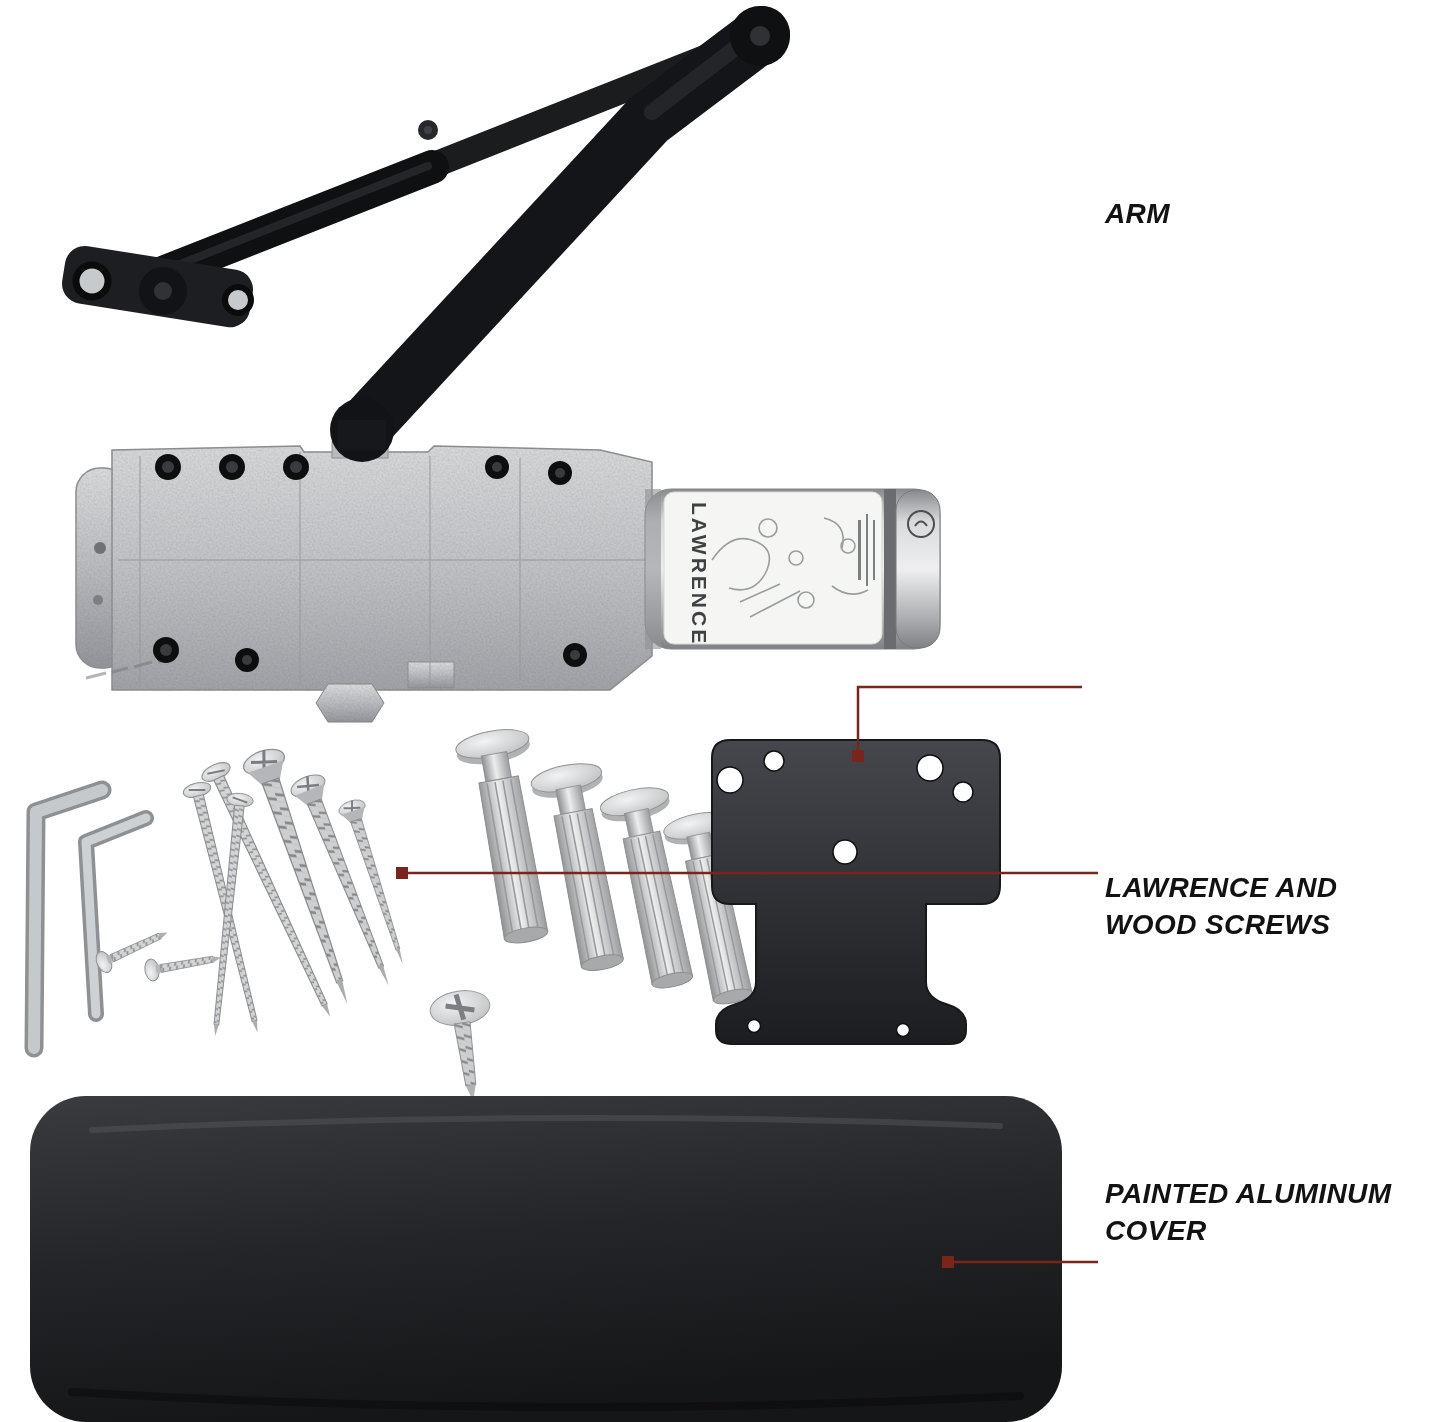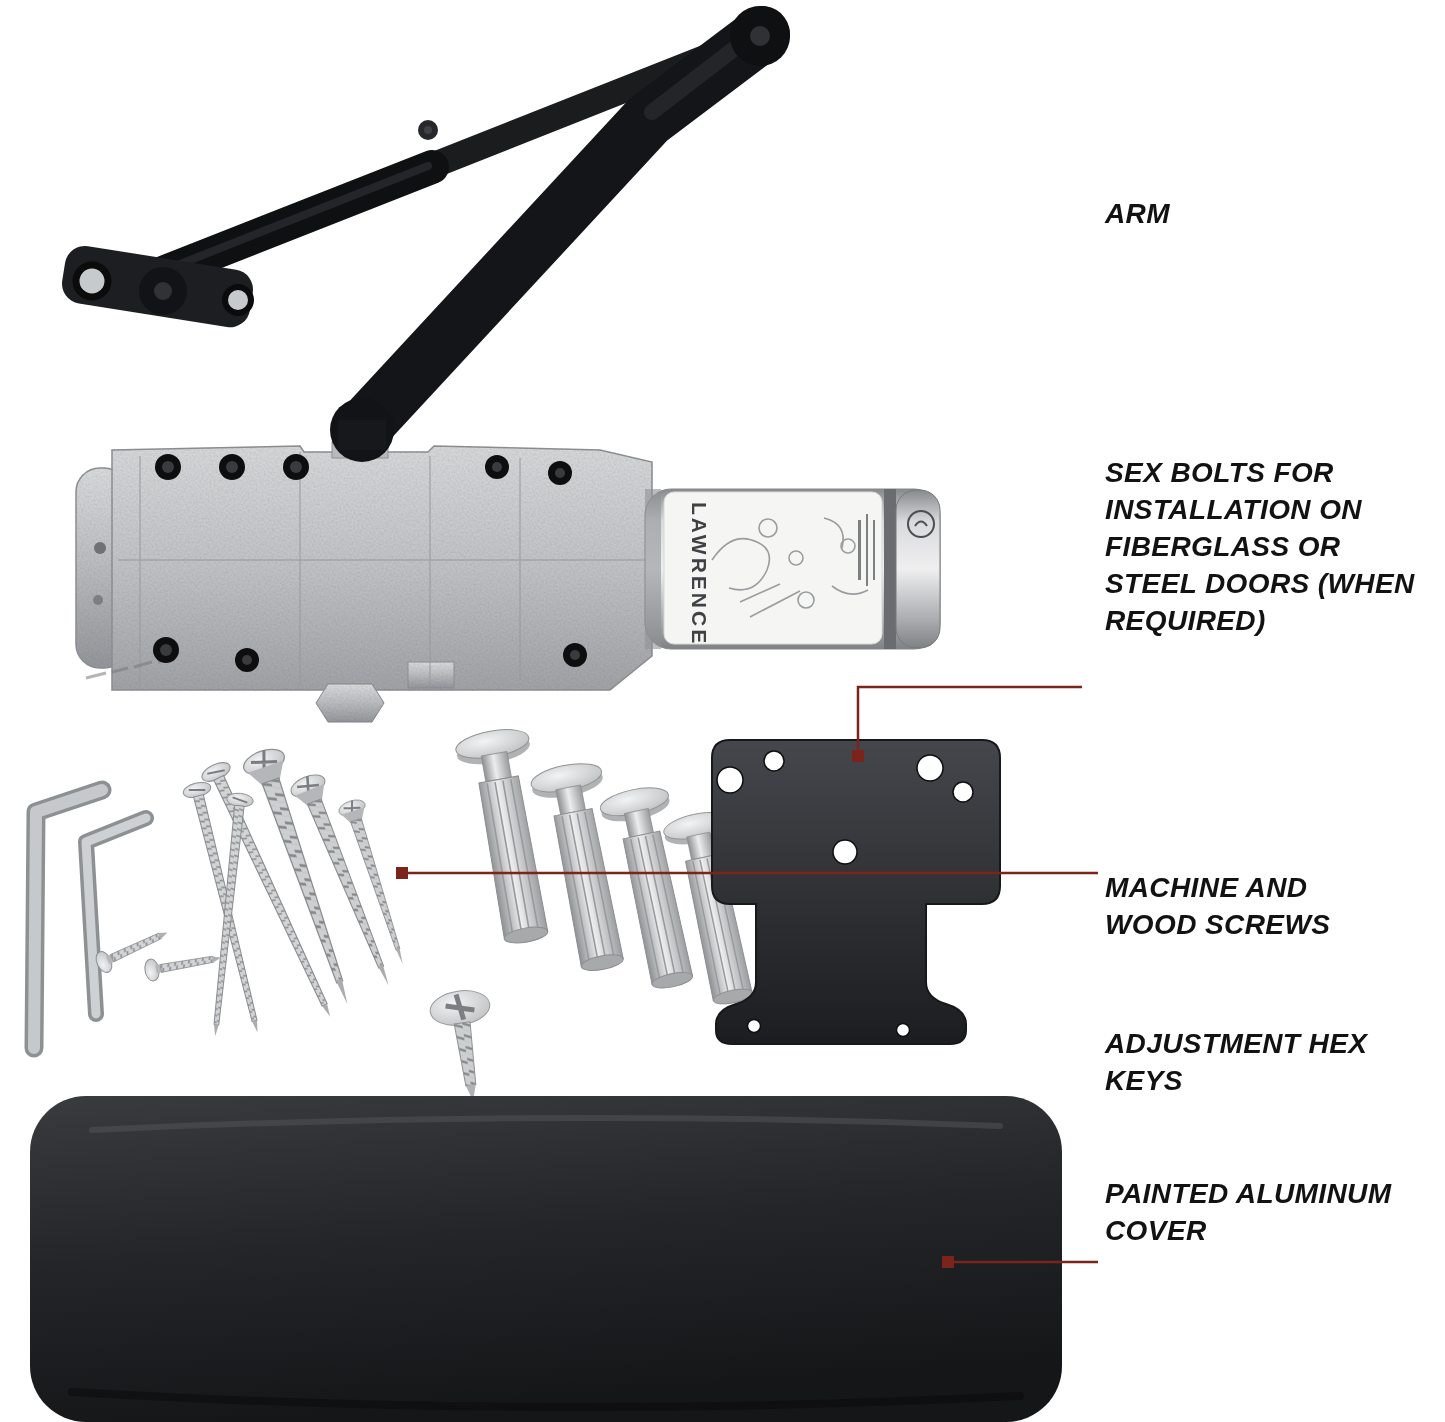--- a/index.html
+++ b/index.html
@@ -275,26 +275,19 @@
     </g>
     <g fill="#7b241b">
       <rect x="852" y="750" width="12" height="12"></rect>
       <rect x="396" y="867" width="12" height="12"></rect>
       <rect x="942" y="1256" width="12" height="12"></rect>
     </g>
   </svg>
 
   <div class="labels">
     <div class="lbl" style="top:196px">ARM</div>
-    <div class="lbl" style="top:455px">SEX BOLTS FOR
-INSTALLATION ON
-FIBERGLASS OR
-STEEL DOORS (WHEN
-REQUIRED)</div>
-    <div class="lbl" style="top:870px">MACHINE AND
+    <div class="lbl" style="top:870px">LAWRENCE AND
 WOOD SCREWS</div>
-    <div class="lbl" style="top:1026px">ADJUSTMENT HEX
-KEYS</div>
     <div class="lbl" style="top:1176px">PAINTED ALUMINUM
 COVER</div>
   </div>
 
 </div>
 
 </body></html>

